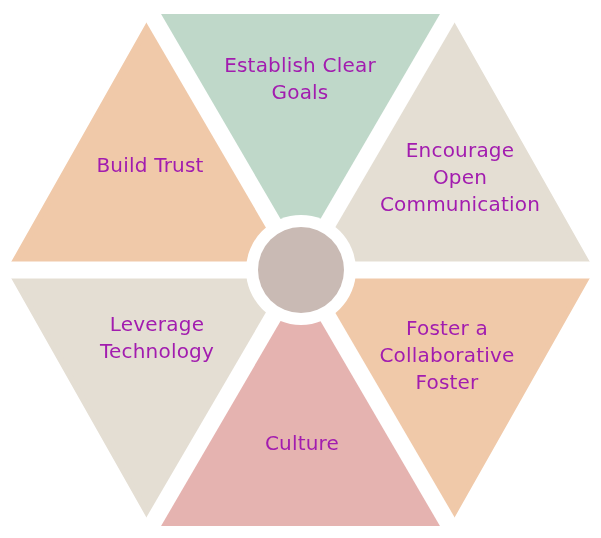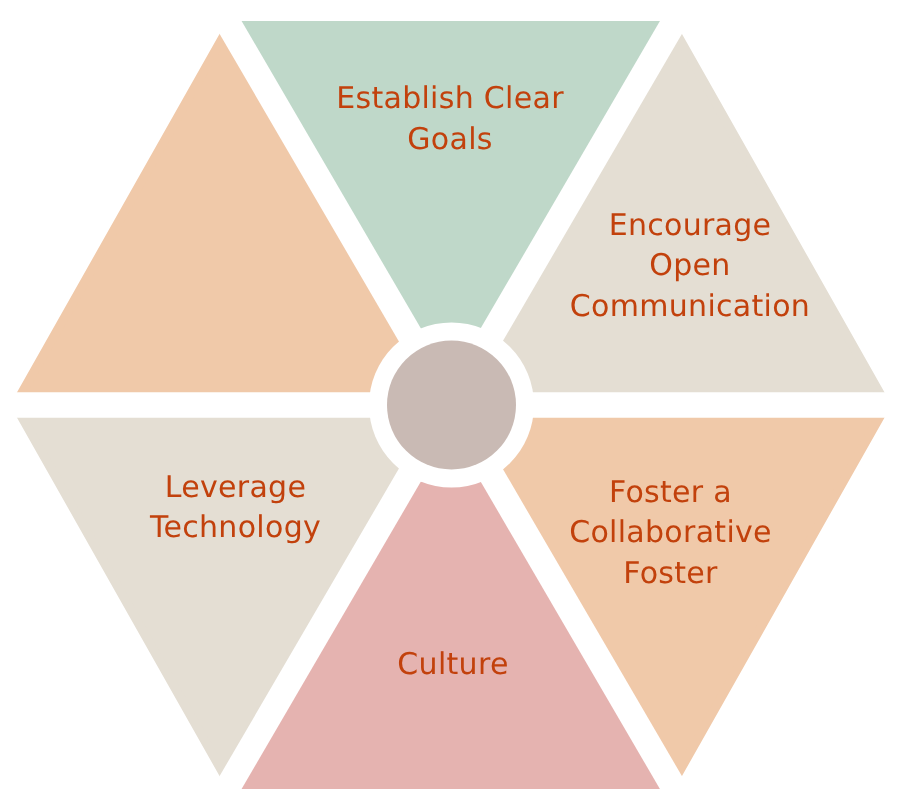--- a/index.html
+++ b/index.html
@@ -21,21 +21,21 @@
     top: 0;
   }
   .seg-label {
     position: absolute;
     transform: translate(-50%, -50%);
     text-align: center;
     font-size: 20px;
     line-height: 27px;
     font-weight: 500;
     letter-spacing: 0.2px;
-    color: #c2410c;
+    color: #a21caf;
     white-space: nowrap;
   }
 </style>
 </head>
 <body>
 
 <div class="stage">
 
   <svg width="601" height="538" viewBox="0 0 601 538">
 
@@ -78,14 +78,17 @@
 
   <div class="seg-label" style="left:302px; top:443px;">
     <div>Culture</div>
   </div>
 
   <div class="seg-label" style="left:157px; top:338px;">
     <div>Leverage</div>
     <div>Technology</div>
   </div>
 
+  <div class="seg-label" style="left:150px; top:165px;">
+    <div>Build Trust</div>
+  </div>
 
 </div>
 
 </body></html>

